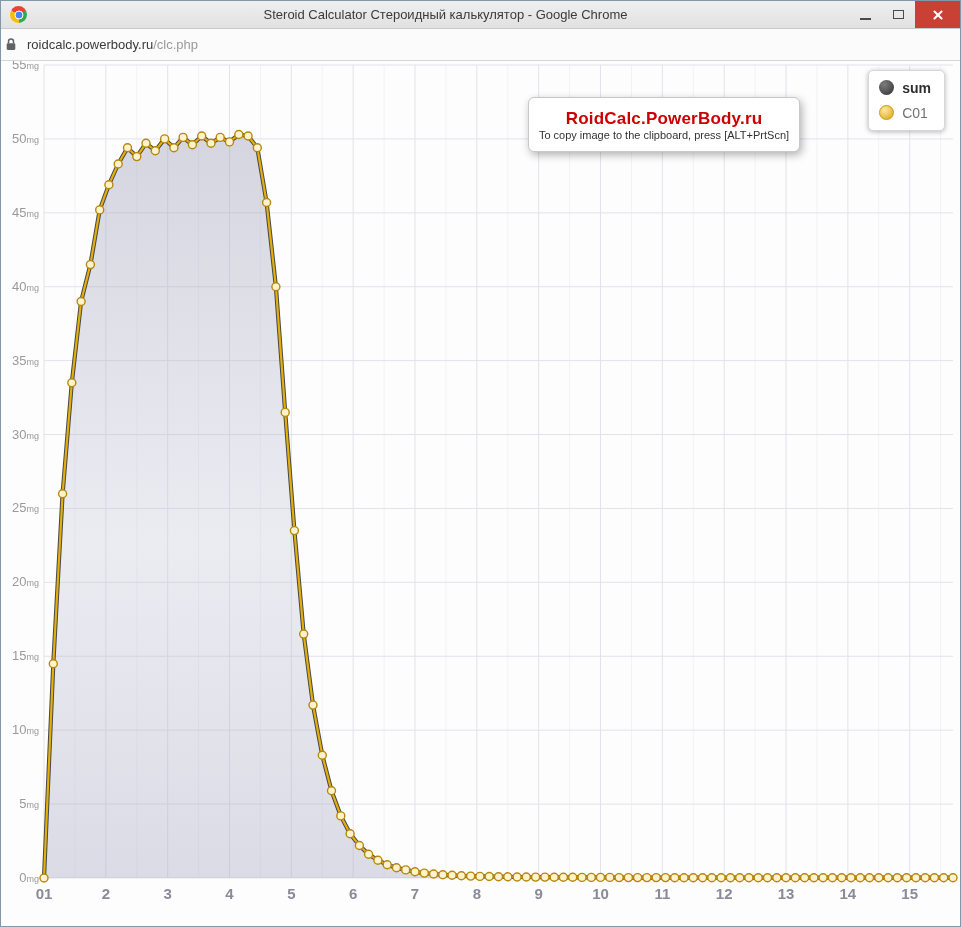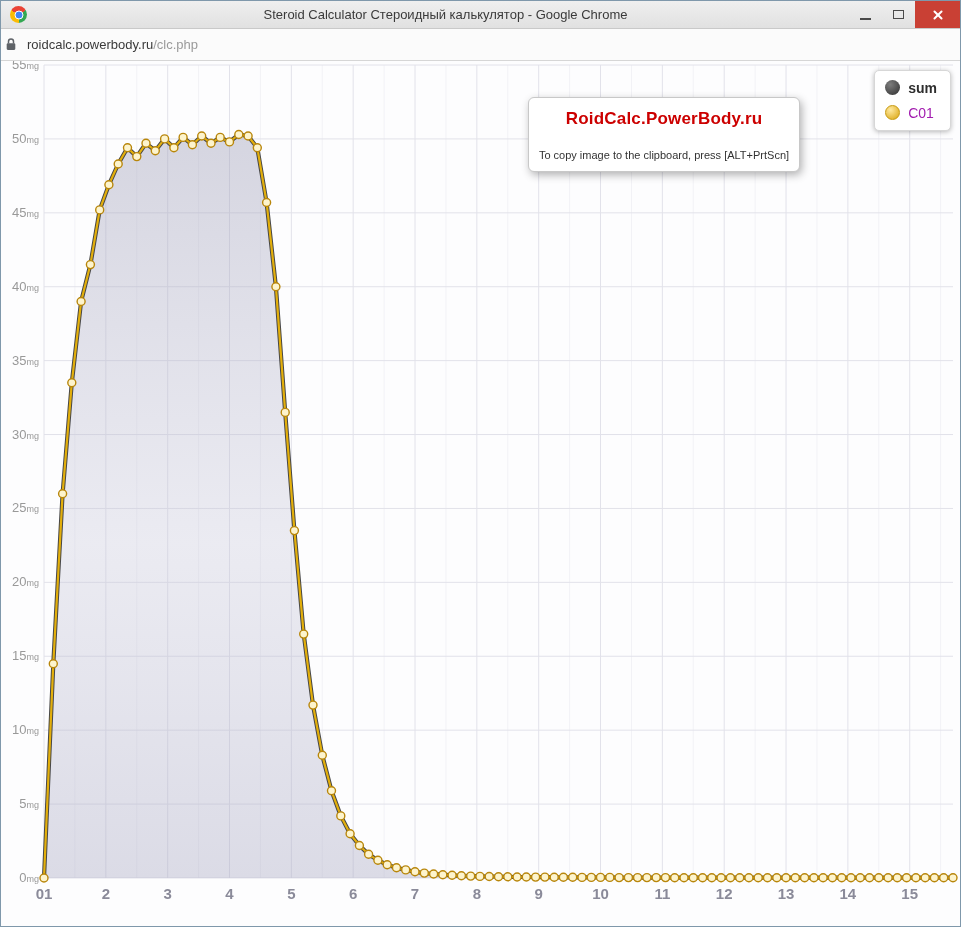--- a/index.html
+++ b/index.html
@@ -20,31 +20,31 @@
   
   .urlbar{flex:0 0 32px;height:32px;background:#fbfbfb;border-bottom:1px solid #d6d6d6;display:flex;align-items:center;padding:0 4px;box-sizing:border-box;gap:10px;}
   .lock{flex:0 0 auto;display:flex;}
   .url{font-size:13px;color:#9a9a9a;}
   .url .domain{color:#3a3a3a;}
   
   .chart-wrap{position:relative;flex:1;background:#fdfdfe;}
   .chart-wrap svg{position:absolute;left:0;top:0;}
   svg text{font-family:"Liberation Sans",sans-serif;}
   
-  .legend{position:absolute;top:9px;right:9px;background:#fff;border:1px solid #d7d7d7;border-radius:5px;box-shadow:0 1px 5px rgba(0,0,0,.28);padding:9px 13px 10px 10px;display:flex;flex-direction:column;gap:10px;}
+  .legend{position:absolute;top:9px;right:15px;background:#fff;border:1px solid #d7d7d7;border-radius:5px;box-shadow:0 1px 5px rgba(0,0,0,.28);padding:9px 13px 10px 10px;display:flex;flex-direction:column;gap:10px;}
   .legend-item{display:flex;align-items:center;gap:8px;font-size:14px;line-height:1;}
   .swatch{width:15px;height:15px;border-radius:50%;flex:0 0 auto;}
   .swatch.sum{background:radial-gradient(circle at 35% 30%,#7d7d7d,#2f2f2f);}
   .swatch.c01{background:radial-gradient(circle at 35% 30%,#ffe9a0,#d9a40e);border:1px solid #c79a10;box-sizing:border-box;}
   .legend-label.sum{color:#2e2e2e;font-weight:bold;}
-  .legend-label.c01{color:#a21caf;}
+  .legend-label.c01{color:#737373;}
   
   .watermark{position:absolute;top:36px;left:527px;width:272px;box-sizing:border-box;background:#fff;border:1px solid #c8c8c8;border-radius:6px;box-shadow:2px 3px 8px rgba(0,0,0,.3);text-align:center;padding:11px 8px 10px;}
   .brand{color:#cc0000;font-weight:bold;font-size:17px;letter-spacing:.2px;}
-  .hint{font-size:11px;color:#333;margin-top:20px;}
+  .hint{font-size:11px;color:#333;margin-top:0;}
 </style>
 </head>
 <body>
 
 <div class="window">
 
   <div class="titlebar">
     <div class="chrome-logo"></div>
     <div class="win-title">Steroid Calculator Стероидный калькулятор - Google Chrome</div>
     <div class="controls">

